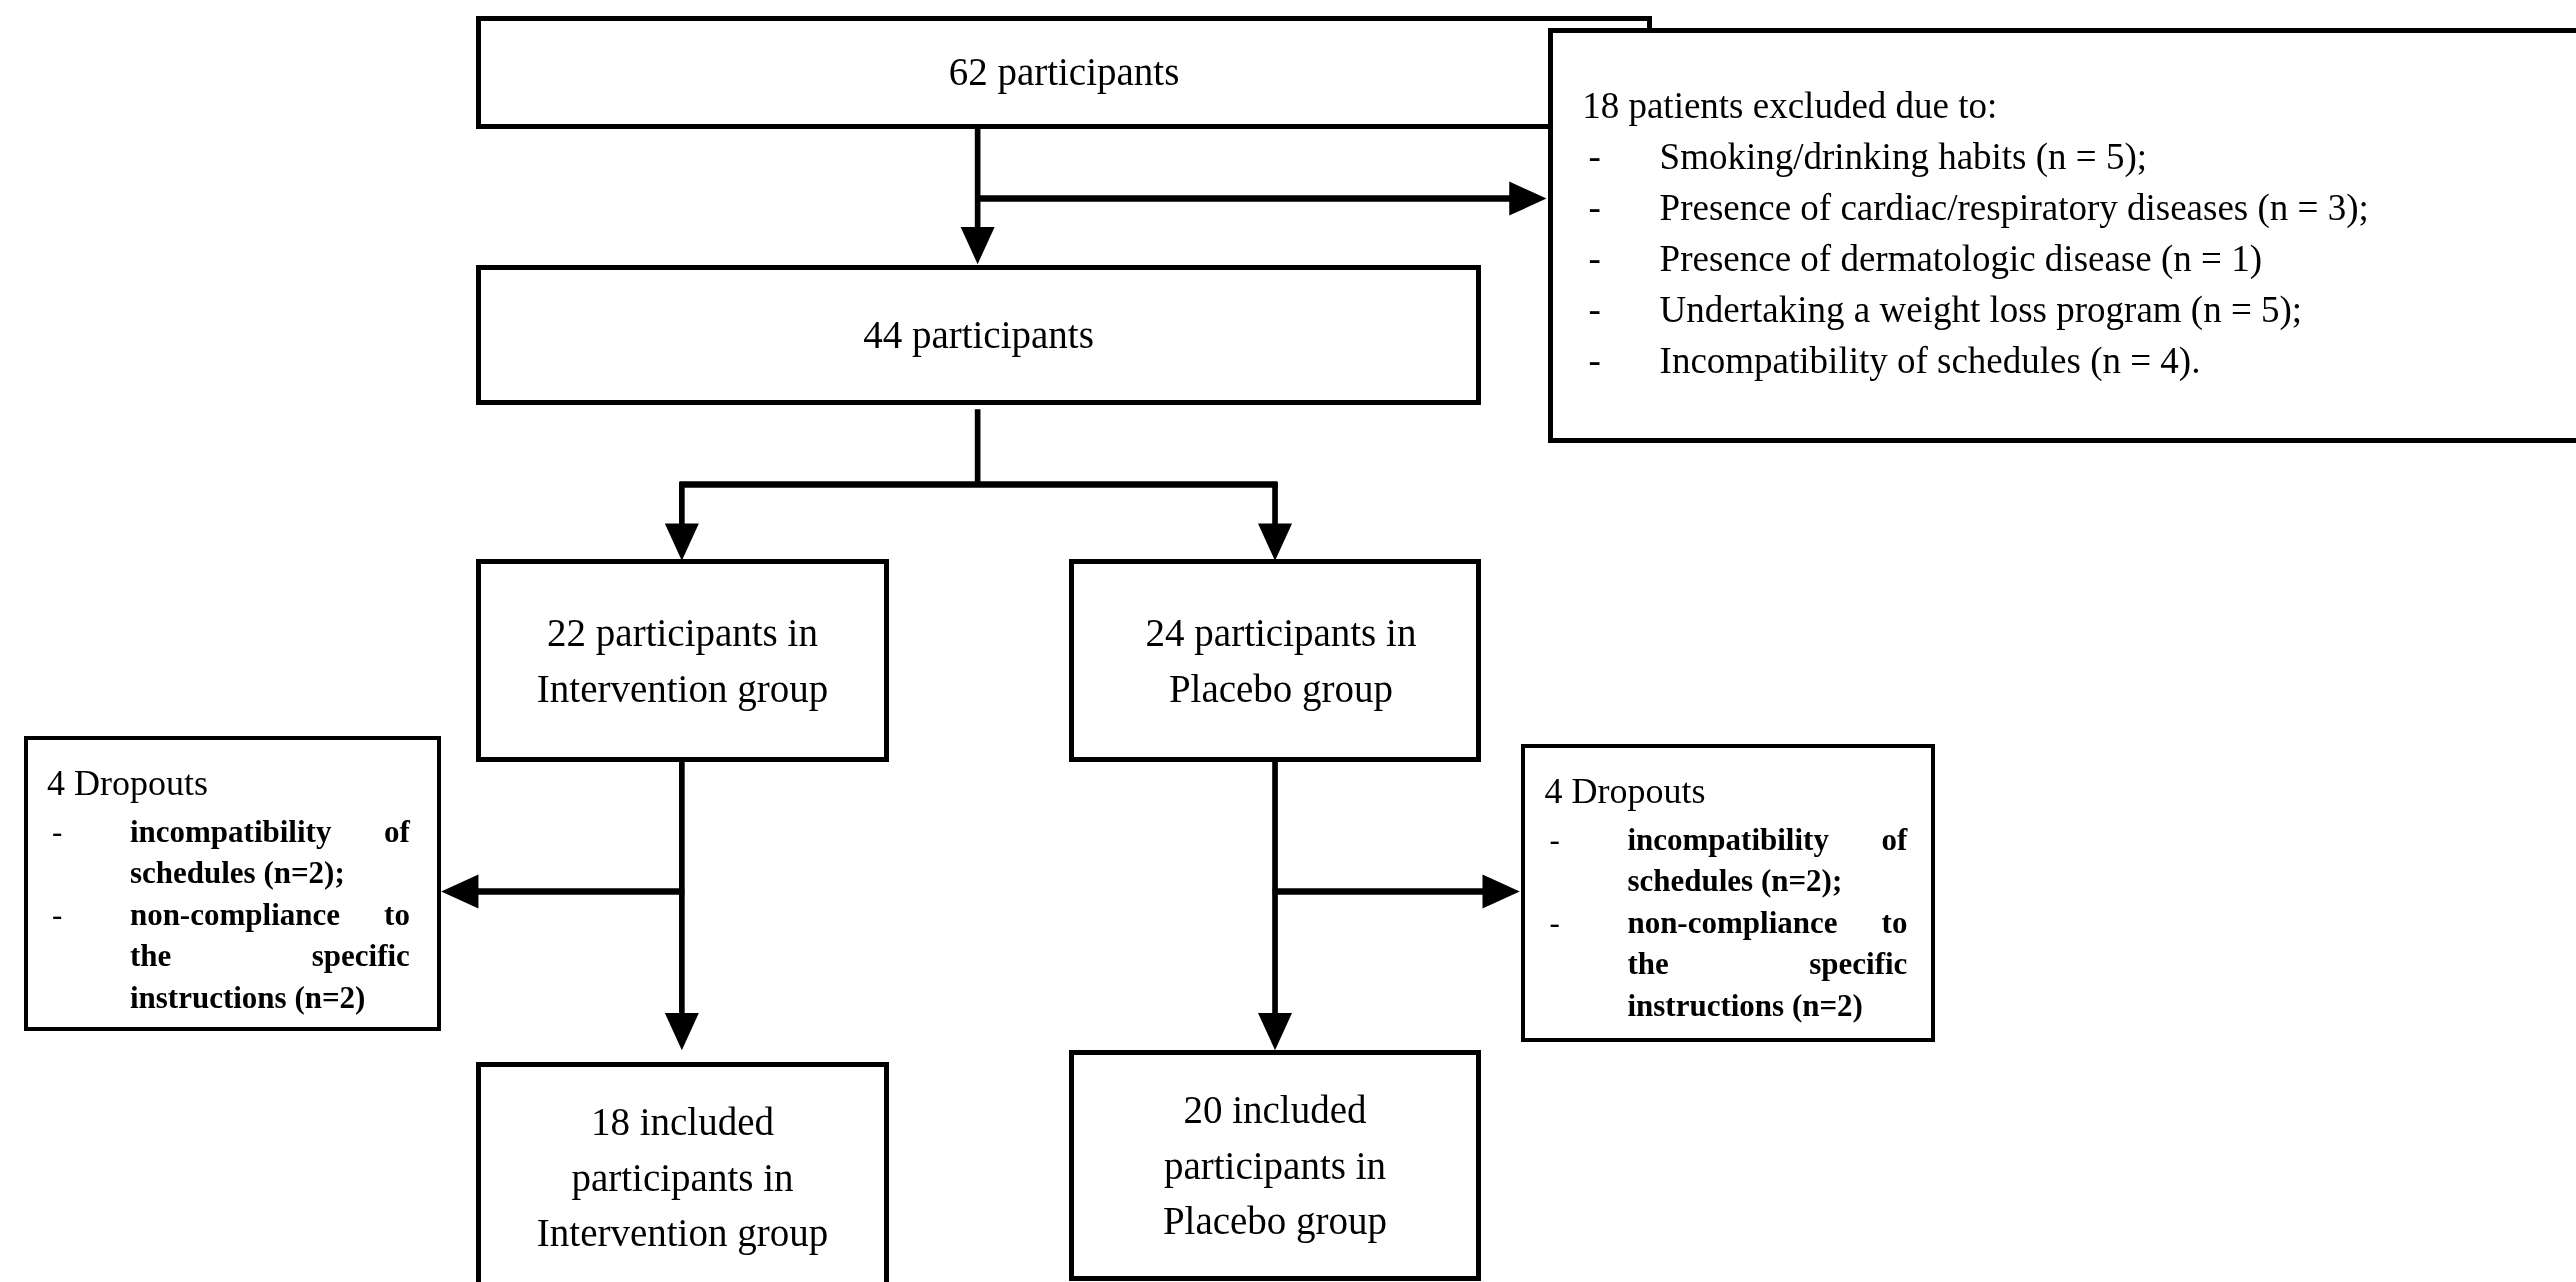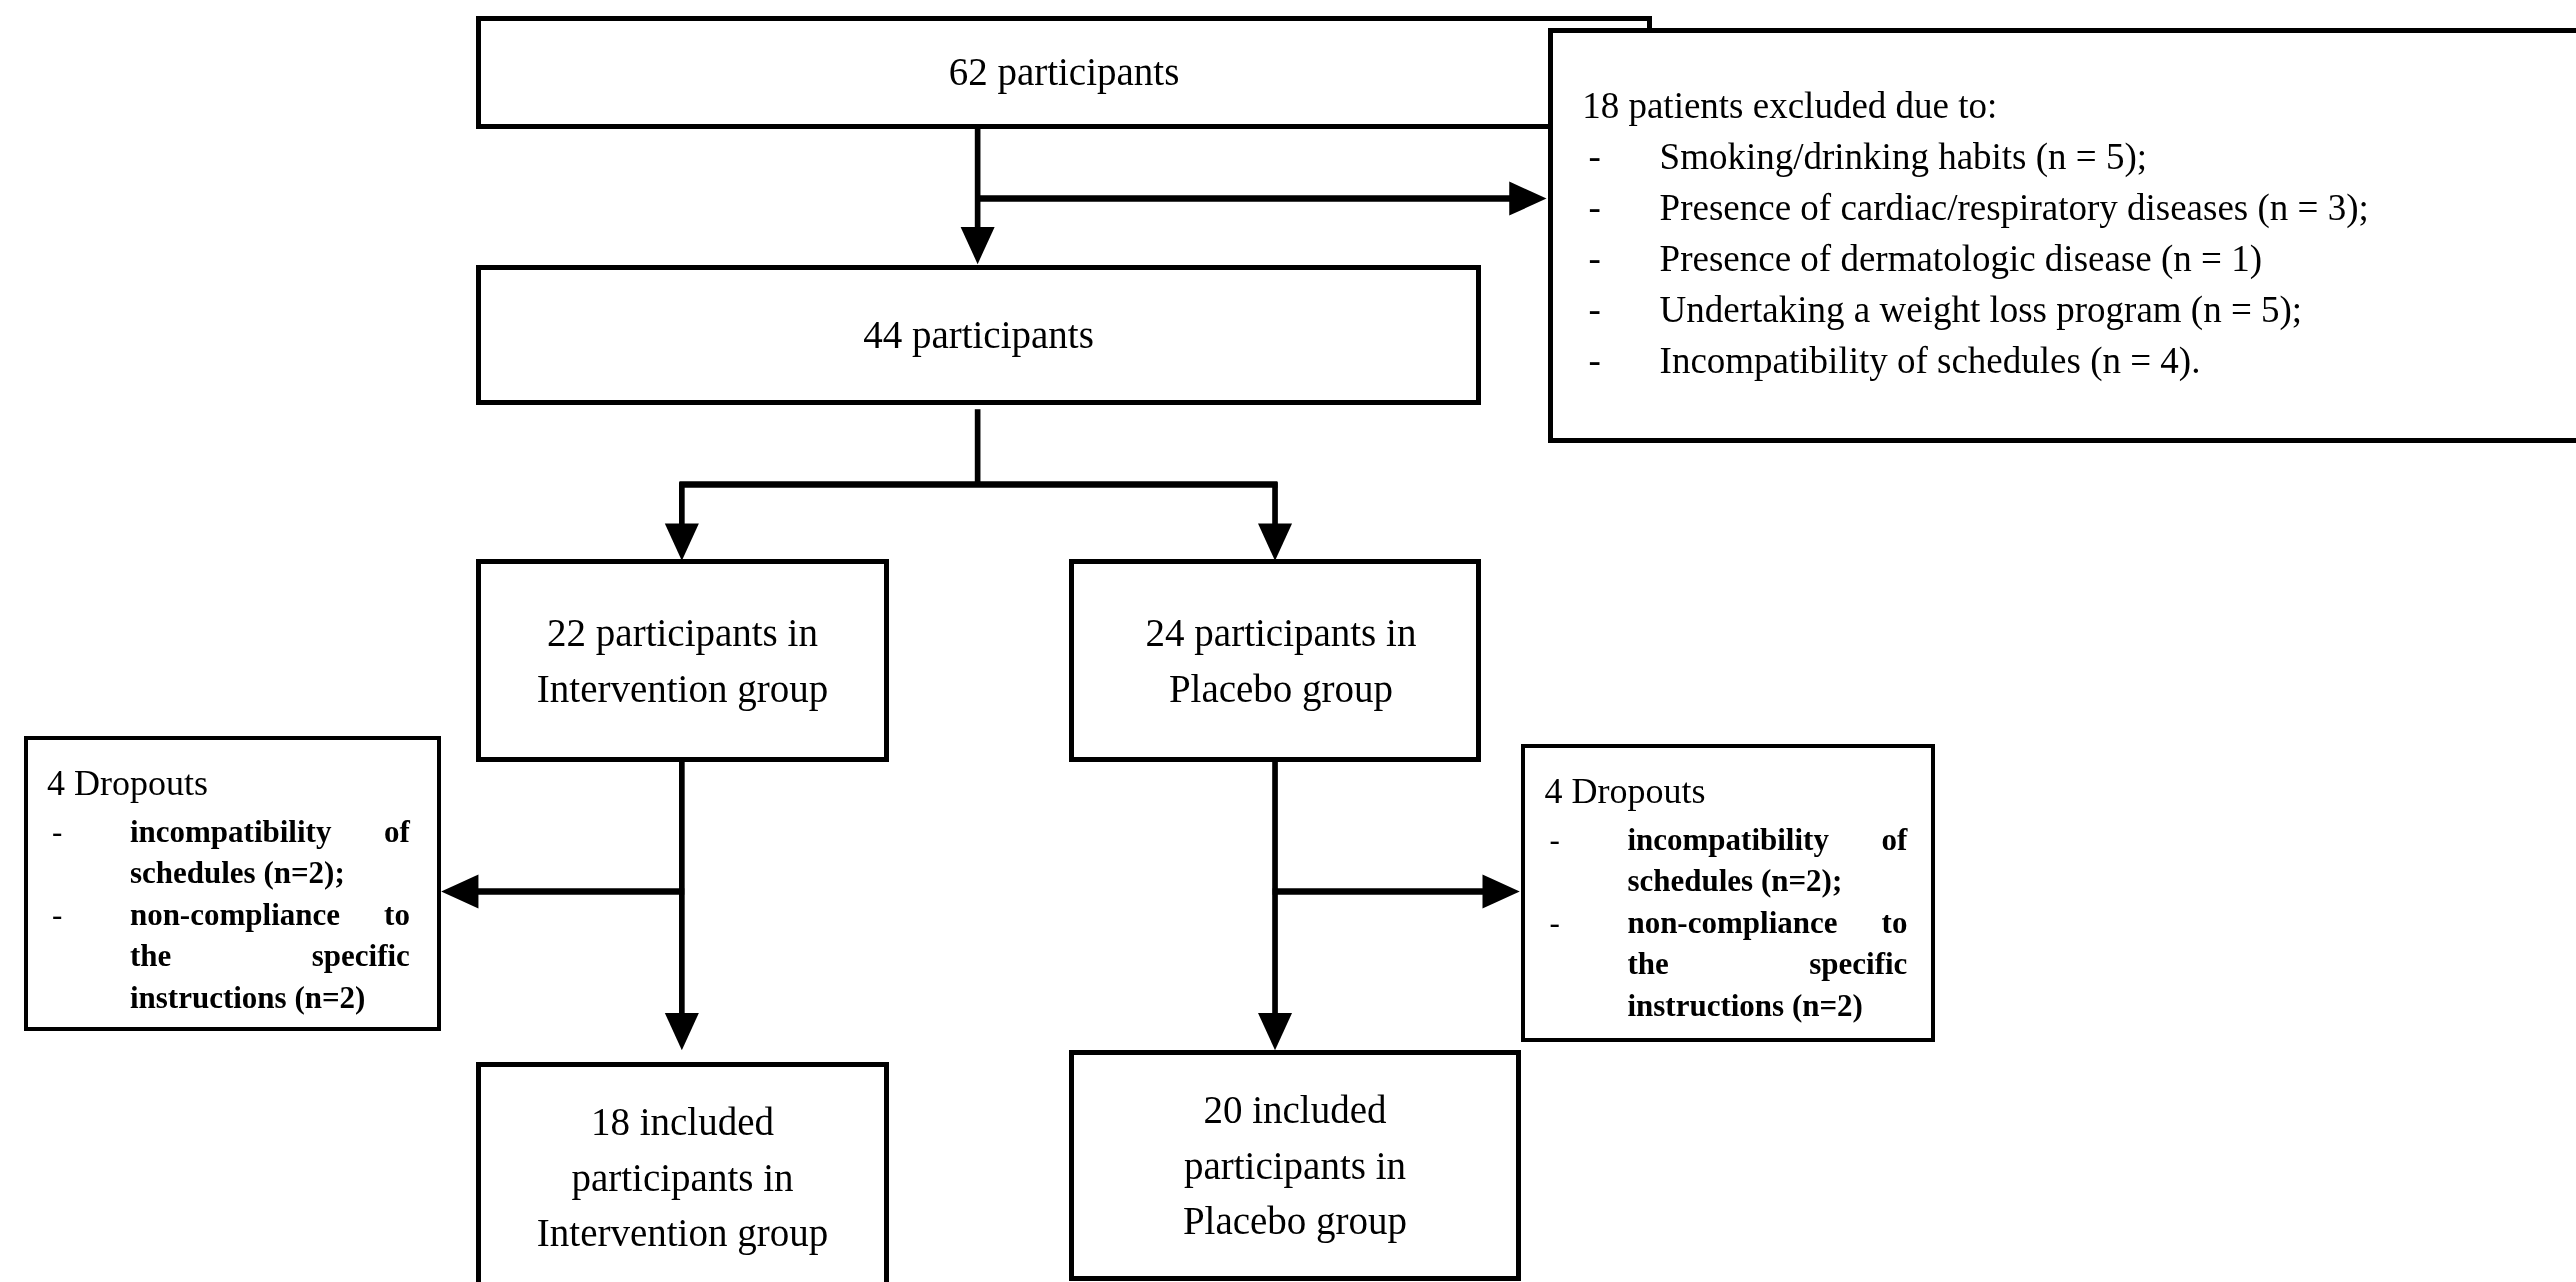--- a/index.html
+++ b/index.html
@@ -159,20 +159,20 @@
       <span class="itext">non-compliance to the specific instructions (n=2)</span>
     </div>
   </div>
 
   <div class="box center" style="left:476px; top:1050px; width:413px; height:231px;margin-top:12px;">
     <div class="mid-line">18 included</div>
     <div class="mid-line">participants in</div>
     <div class="mid-line">Intervention group</div>
   </div>
 
-  <div class="box center" style="left:1069px; top:1050px; width:452px; height:231px;">
+  <div class="box center" style="left:1069px; top:1050px; width:412px; height:231px;">
     <div class="mid-line">20 included</div>
     <div class="mid-line">participants in</div>
     <div class="mid-line">Placebo group</div>
   </div>
 
 </div>
 
 
 </body></html>

